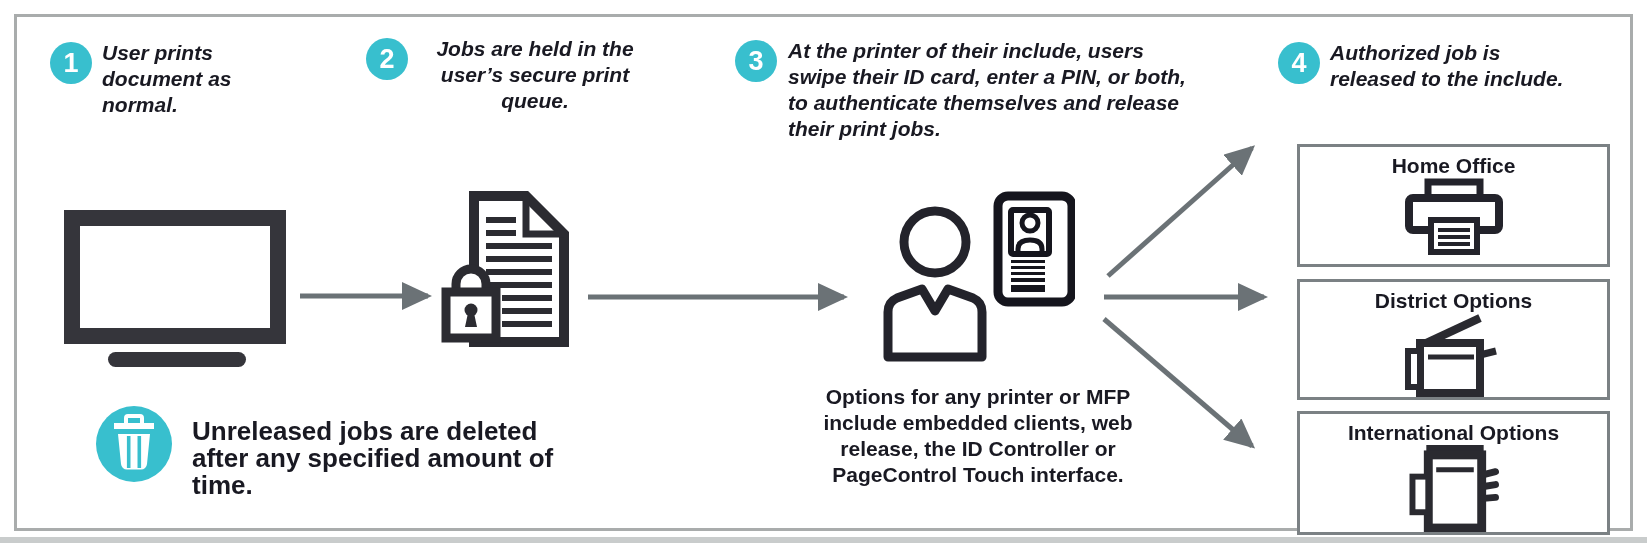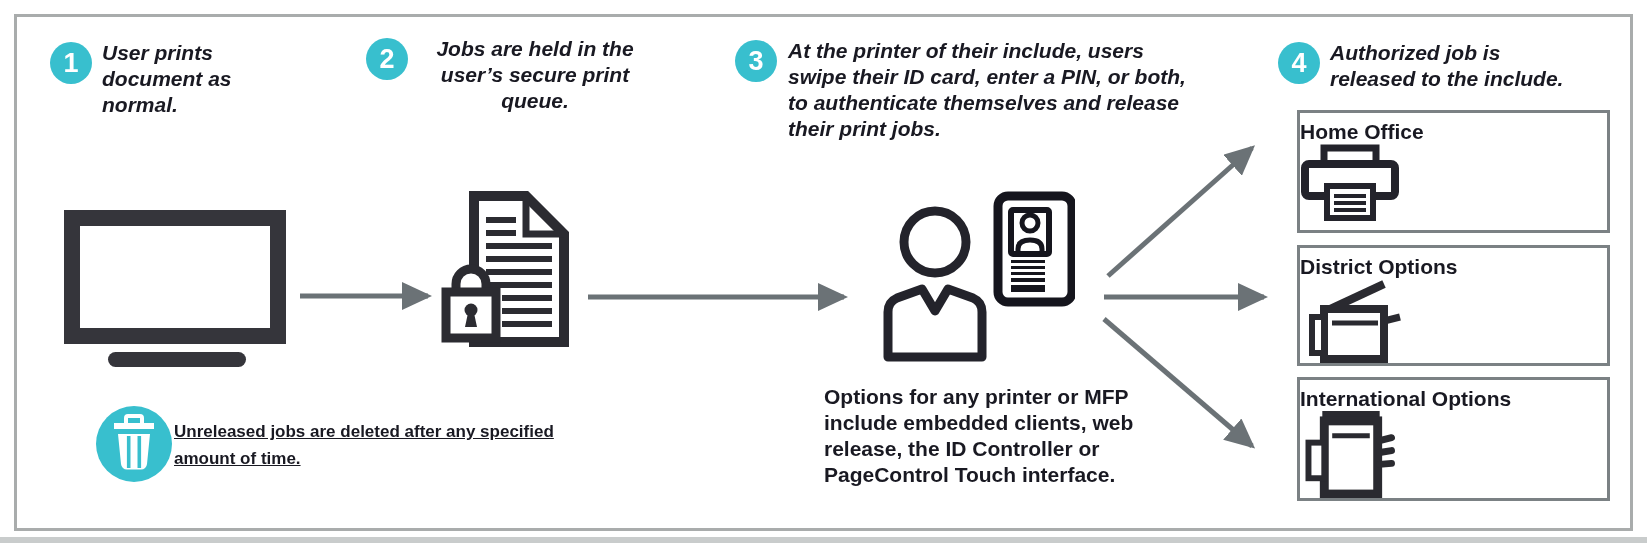--- a/index.html
+++ b/index.html
@@ -15,21 +15,21 @@
   .canvas{ position:relative; width:1647px; height:543px; background:#fff; overflow:hidden; }
   .frame{ position:absolute; left:14px; top:14px; width:1619px; height:517px; border:3px solid var(--frameborder); background:#fff; }
   .bottom-strip{ position:absolute; left:0; top:537px; width:1647px; height:6px; background:#c9cccc; }
   .badge{ position:absolute; width:42px; height:42px; border-radius:50%; background:var(--accent);
           color:#fff; font-weight:700; font-size:27px; display:flex; align-items:center; justify-content:center; }
   .step-text{ position:absolute; font-weight:700; font-size:21px; line-height:26px; color:var(--text);font-style:italic; }
   .note-text{ position:absolute; font-weight:700; color:var(--text); }
   .abs{ position:absolute; }
   .arrows{ position:absolute; left:0; top:0; pointer-events:none; }
   .dest-box{ position:absolute; left:1297px; width:313px; border:3px solid var(--boxborder); background:#fff;
-             display:flex; flex-direction:column; align-items:flex-start; }
+             display:flex; flex-direction:column; align-items:center;margin-top:34px; }
   .dest-label{ font-weight:700; font-size:21px; color:var(--text); margin-top:7px; }
 </style>
 </head>
 <body>
 
 <div class="canvas">
   <div class="frame"></div>
   <div class="bottom-strip"></div>
 
   <div class="badge" style="left:50px; top:42px;">
@@ -147,16 +147,16 @@
   </div>
 
   <svg class="abs" style="left:94px; top:404px;" width="80" height="80" viewBox="0 0 80 80">
     <circle cx="40" cy="40" r="38" fill="#38BFCE"></circle>
     <rect x="32" y="12" width="16" height="9" rx="2" fill="none" stroke="#fff" stroke-width="4"></rect>
     <rect x="20" y="19" width="40" height="6" fill="#fff"></rect>
     <path d="M24 30 h32 l-3 30 a6 6 0 0 1 -6 5.5 h-14 a6 6 0 0 1 -6 -5.5 Z" fill="#fff"></path>
     <line x1="34.7" y1="32" x2="34.7" y2="64" stroke="#38BFCE" stroke-width="3.6"></line>
     <line x1="45.3" y1="32" x2="45.3" y2="64" stroke="#38BFCE" stroke-width="3.6"></line>
   </svg>
-  <div class="note-text" style="left:174px; top:418px; width:380px; font-size:17px; line-height:27px;text-decoration:underline;">Unreleased jobs are deleted after any specified amount of time.</div>
+  <div class="note-text" style="left:192px; top:418px; width:380px; font-size:26px; line-height:27px;">Unreleased jobs are deleted after any specified amount of time.</div>
 
-  <div class="note-text" style="left:824px; top:384px; width:348px; font-size:21px; line-height:26px;">Options for any printer or MFP include embedded clients, web release, the ID Controller or PageControl Touch interface.</div>
+  <div class="note-text" style="left:804px; top:384px; width:348px; font-size:21px; line-height:26px;text-align:center;">Options for any printer or MFP include embedded clients, web release, the ID Controller or PageControl Touch interface.</div>
 </div>
 
 </body></html>

